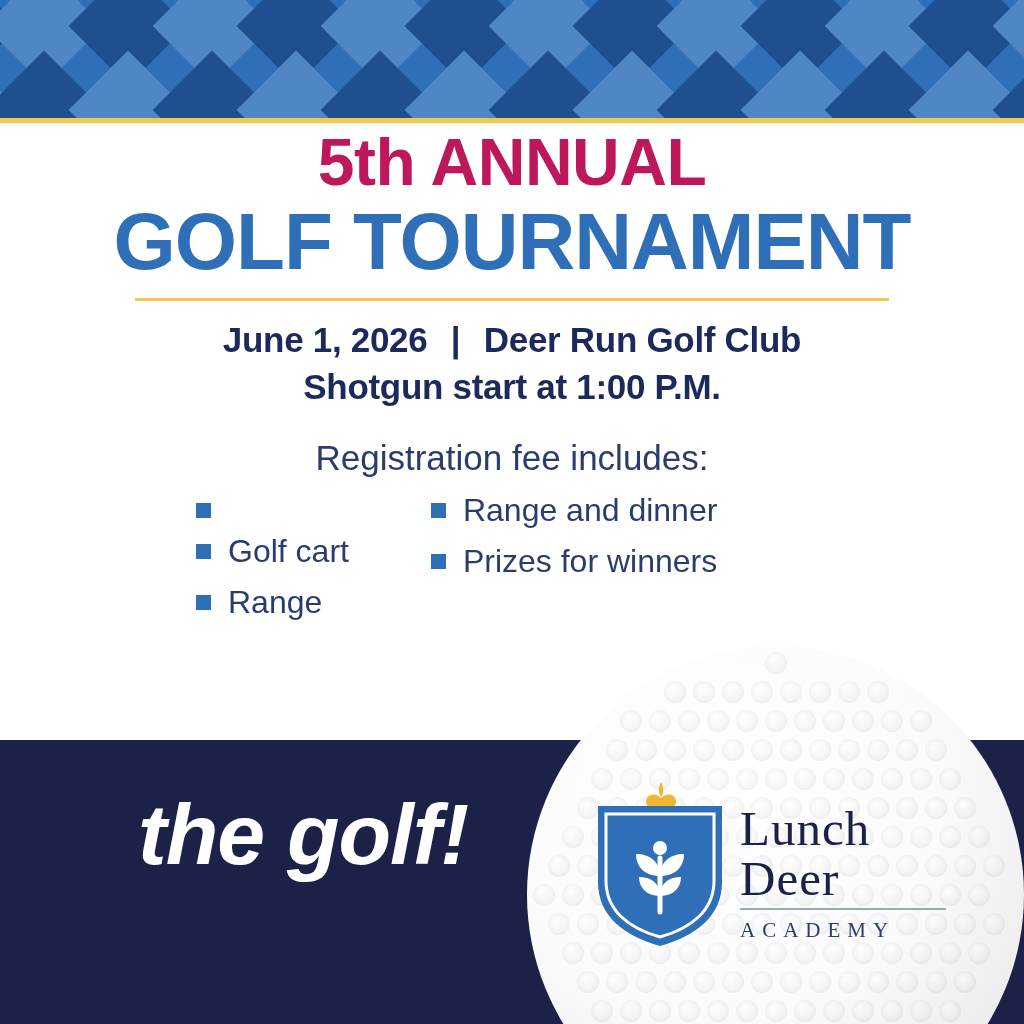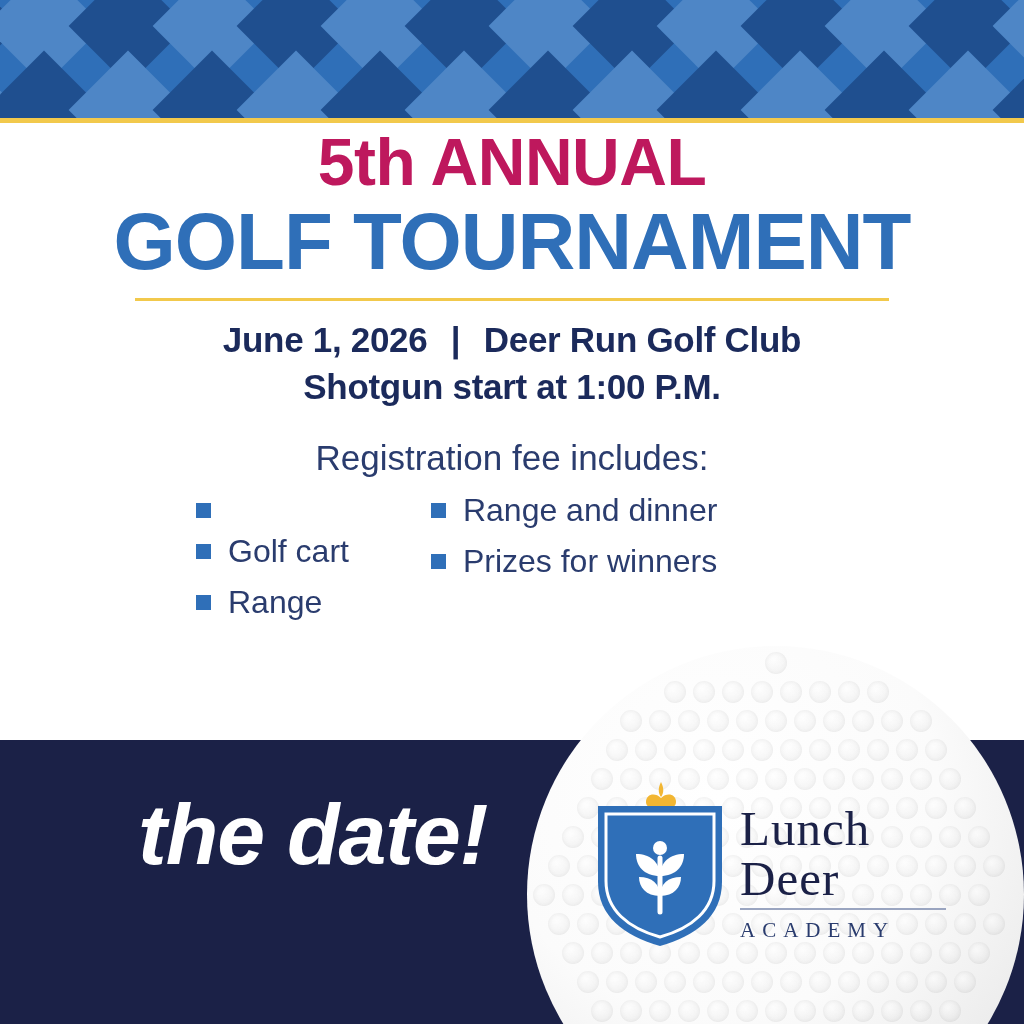--- a/index.html
+++ b/index.html
@@ -348,21 +348,21 @@
       <div class="reg-item">
         <span class="bullet"></span>
         <span>Prizes for winners</span>
       </div>
     </div>
   </div>
 
   <div class="bottom-panel"></div>
 
   <div class="save-text">
-    <div class="save-line2">the date!</div>
+    <div class="save-line2">the golf!</div>
   </div>
 
   <div class="golfball">
     <div class="ball-circle"></div>
     <div class="dimples" id="dimples">
         <div class="dimple" style="left: 238px; top: 6px;"></div>
         <div class="dimple" style="left: 136.5px; top: 35px;"></div>
         <div class="dimple" style="left: 165.5px; top: 35px;"></div>
         <div class="dimple" style="left: 194.5px; top: 35px;"></div>
         <div class="dimple" style="left: 223.5px; top: 35px;"></div>

